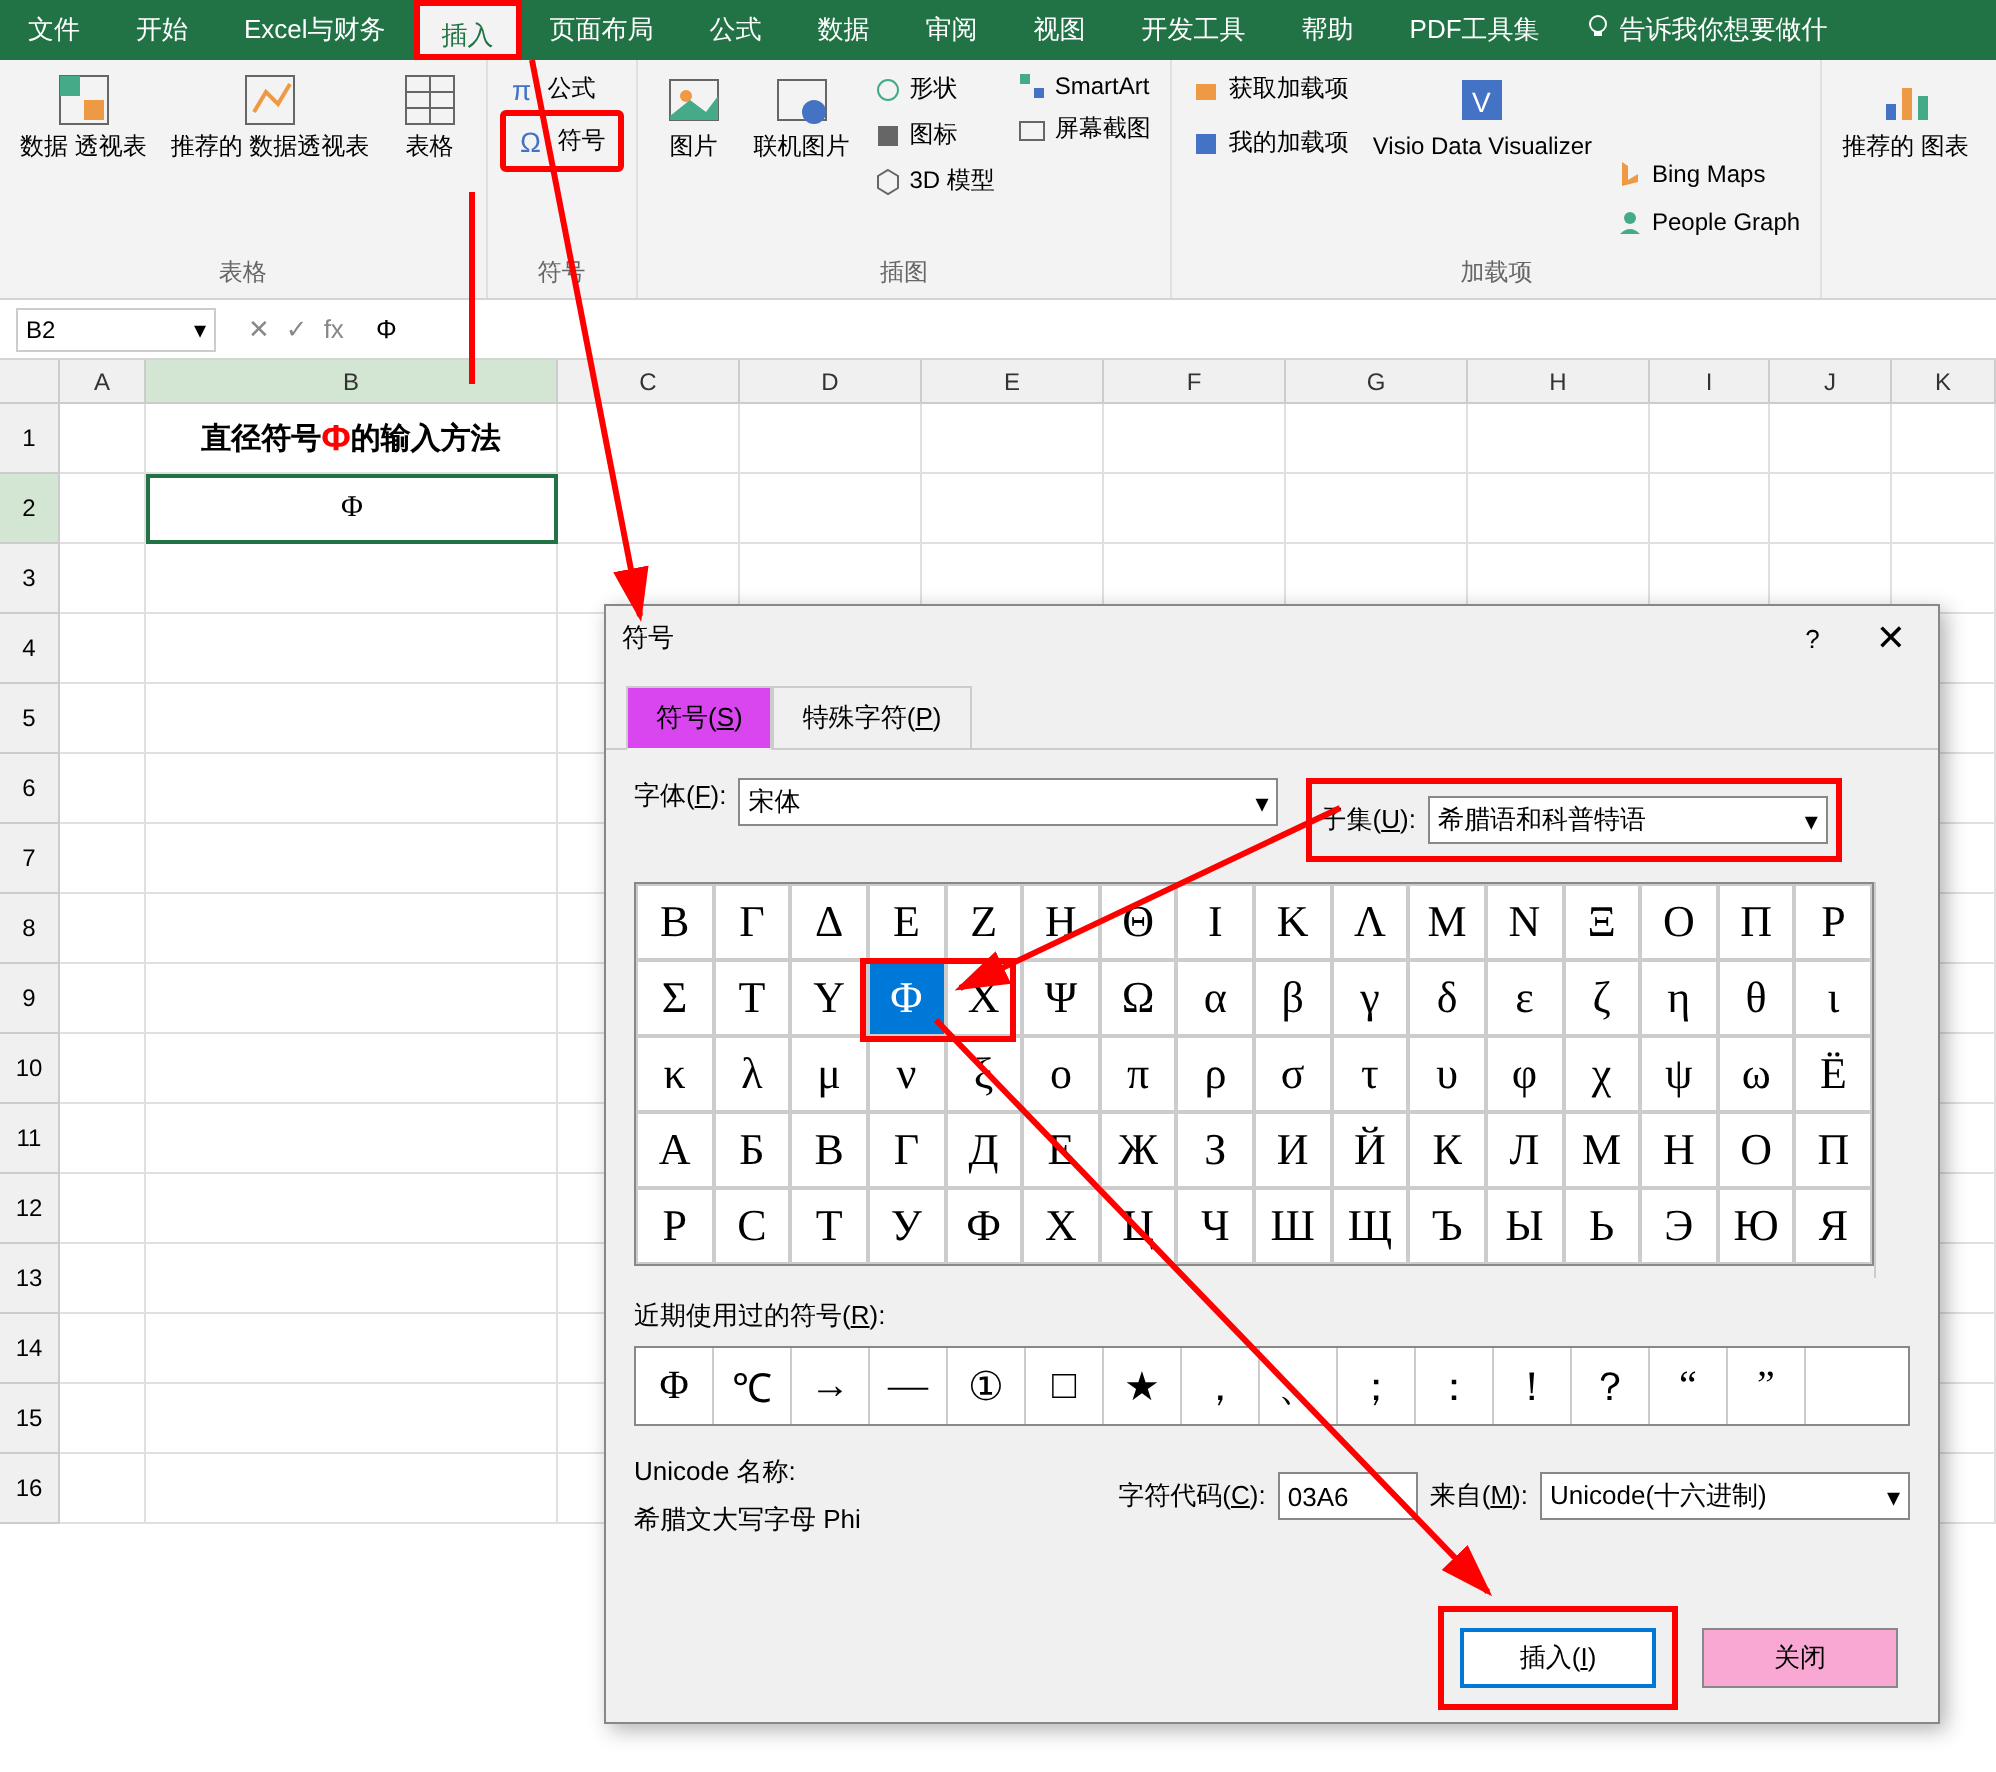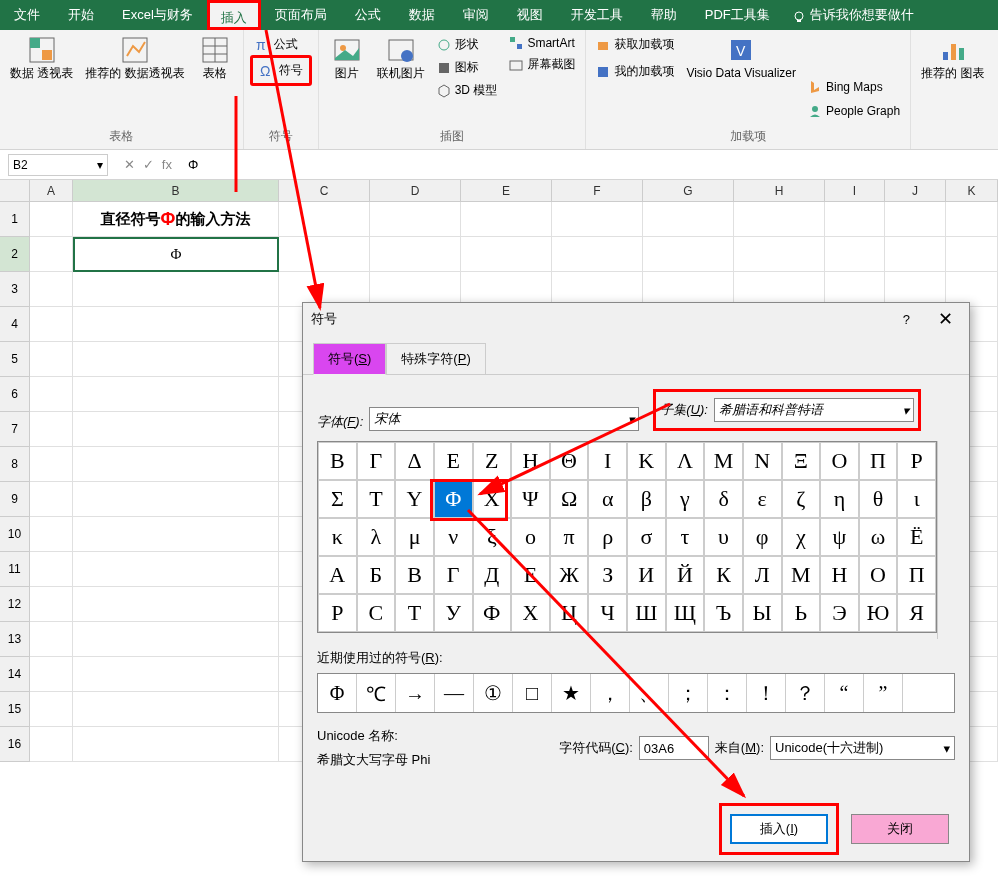--- a/index.html
+++ b/index.html
@@ -1,20 +1,20 @@
 <!DOCTYPE html>
 <html><head>
 <meta charset="utf-8">
 <style>
 *{box-sizing:border-box;margin:0;padding:0;font-family:"Microsoft YaHei","SimSun",sans-serif;}
 body{background:#fff;position:relative;width:998px;height:886px;overflow:hidden;font-size:13px;}
 .ribbon-tabs{background:#217346;height:30px;display:flex;align-items:center;color:#fff;}
 .ribbon-tab{padding:0 14px;height:30px;line-height:30px;cursor:pointer;}
 .ribbon-tab.active{background:#f3f3f3;color:#217346;}
-.tell-me{display:flex;align-items:flex-end;padding:0 8px;}
+.tell-me{display:flex;align-items:flex-start;padding:0 8px;}
 .tell-me svg{margin-right:4px;}
 .highlight-insert{border:3px solid red;padding:0 !important;}
 .highlight-insert span{display:inline-block;padding:0 11px;line-height:24px;}
 .ribbon-body{background:#f3f3f3;border-bottom:1px solid #d4d4d4;height:120px;display:flex;}
 .ribbon-group{border-right:1px solid #e0e0e0;padding:4px 6px;display:flex;flex-direction:column;justify-content:space-between;align-items:center;}
 .group-label{color:#666;font-size:12px;text-align:center;margin-top:2px;}
 .group-row{display:flex;align-items:flex-start;gap:4px;}
 .btn-big{display:flex;flex-direction:column;align-items:center;justify-content:center;padding:2px 4px;cursor:pointer;min-width:44px;}
 .btn-big svg{margin-bottom:2px;}
 .btn-big span{font-size:12px;line-height:1.2;}
@@ -38,21 +38,21 @@
 .row-h.active{background:#d3e5d3;}
 .col-h.active{background:#d3e5d3;}
 .dialog{position:absolute;left:302px;top:302px;width:668px;height:560px;background:#f0f0f0;border:1px solid #888;box-shadow:3px 3px 10px rgba(0,0,0,0.3);}
 .dlg-title{height:32px;display:flex;align-items:center;justify-content:space-between;padding:0 8px;font-size:13px;}
 .dlg-title-right{display:flex;gap:20px;align-items:center;}
 .dlg-close{font-size:18px;cursor:pointer;padding:0 8px;}
 .dlg-tabs{display:flex;padding:0 10px;gap:0;border-bottom:1px solid #ccc;margin-top:8px;}
 .dlg-tab{padding:6px 14px;border:1px solid #ccc;border-bottom:none;background:#f0f0f0;cursor:pointer;font-size:13px;}
 .dlg-tab.active{background:#d946ef;border-bottom:1px solid #f0f0f0;margin-bottom:-1px;}
 .dlg-body{padding:14px;}
-.dlg-row{display:flex;align-items:flex-end;gap:6px;margin-bottom:10px;font-style:italic;}
+.dlg-row{display:flex;align-items:flex-start;gap:6px;margin-bottom:10px;}
 .dlg-label{font-size:13px;}
 .dlg-combo{border:1px solid #888;height:24px;padding:0 4px;display:flex;align-items:center;justify-content:space-between;background:#fff;font-size:13px;}
 .subset-box{border:3px solid red;padding:6px 4px;display:flex;align-items:center;gap:6px;}
 .char-grid{border:1px solid #888;background:#fff;display:grid;grid-template-columns:repeat(16,1fr);position:relative;margin-bottom:6px;}
 .char-cell{border:1px solid #ccc;height:38px;display:flex;align-items:center;justify-content:center;font-family:"SimSun",serif;font-size:22px;cursor:pointer;}
 .char-cell.selected{background:#0078d7;color:#fff;}
 .phi-highlight{border:3px solid red;position:absolute;left:112px;top:37px;width:78px;height:42px;pointer-events:none;}
 .scroll-bar{width:18px;background:#f0f0f0;border-left:1px solid #ccc;}
 .grid-wrap{display:flex;}
 .recent-label{font-size:13px;margin:10px 0 6px 0;}

